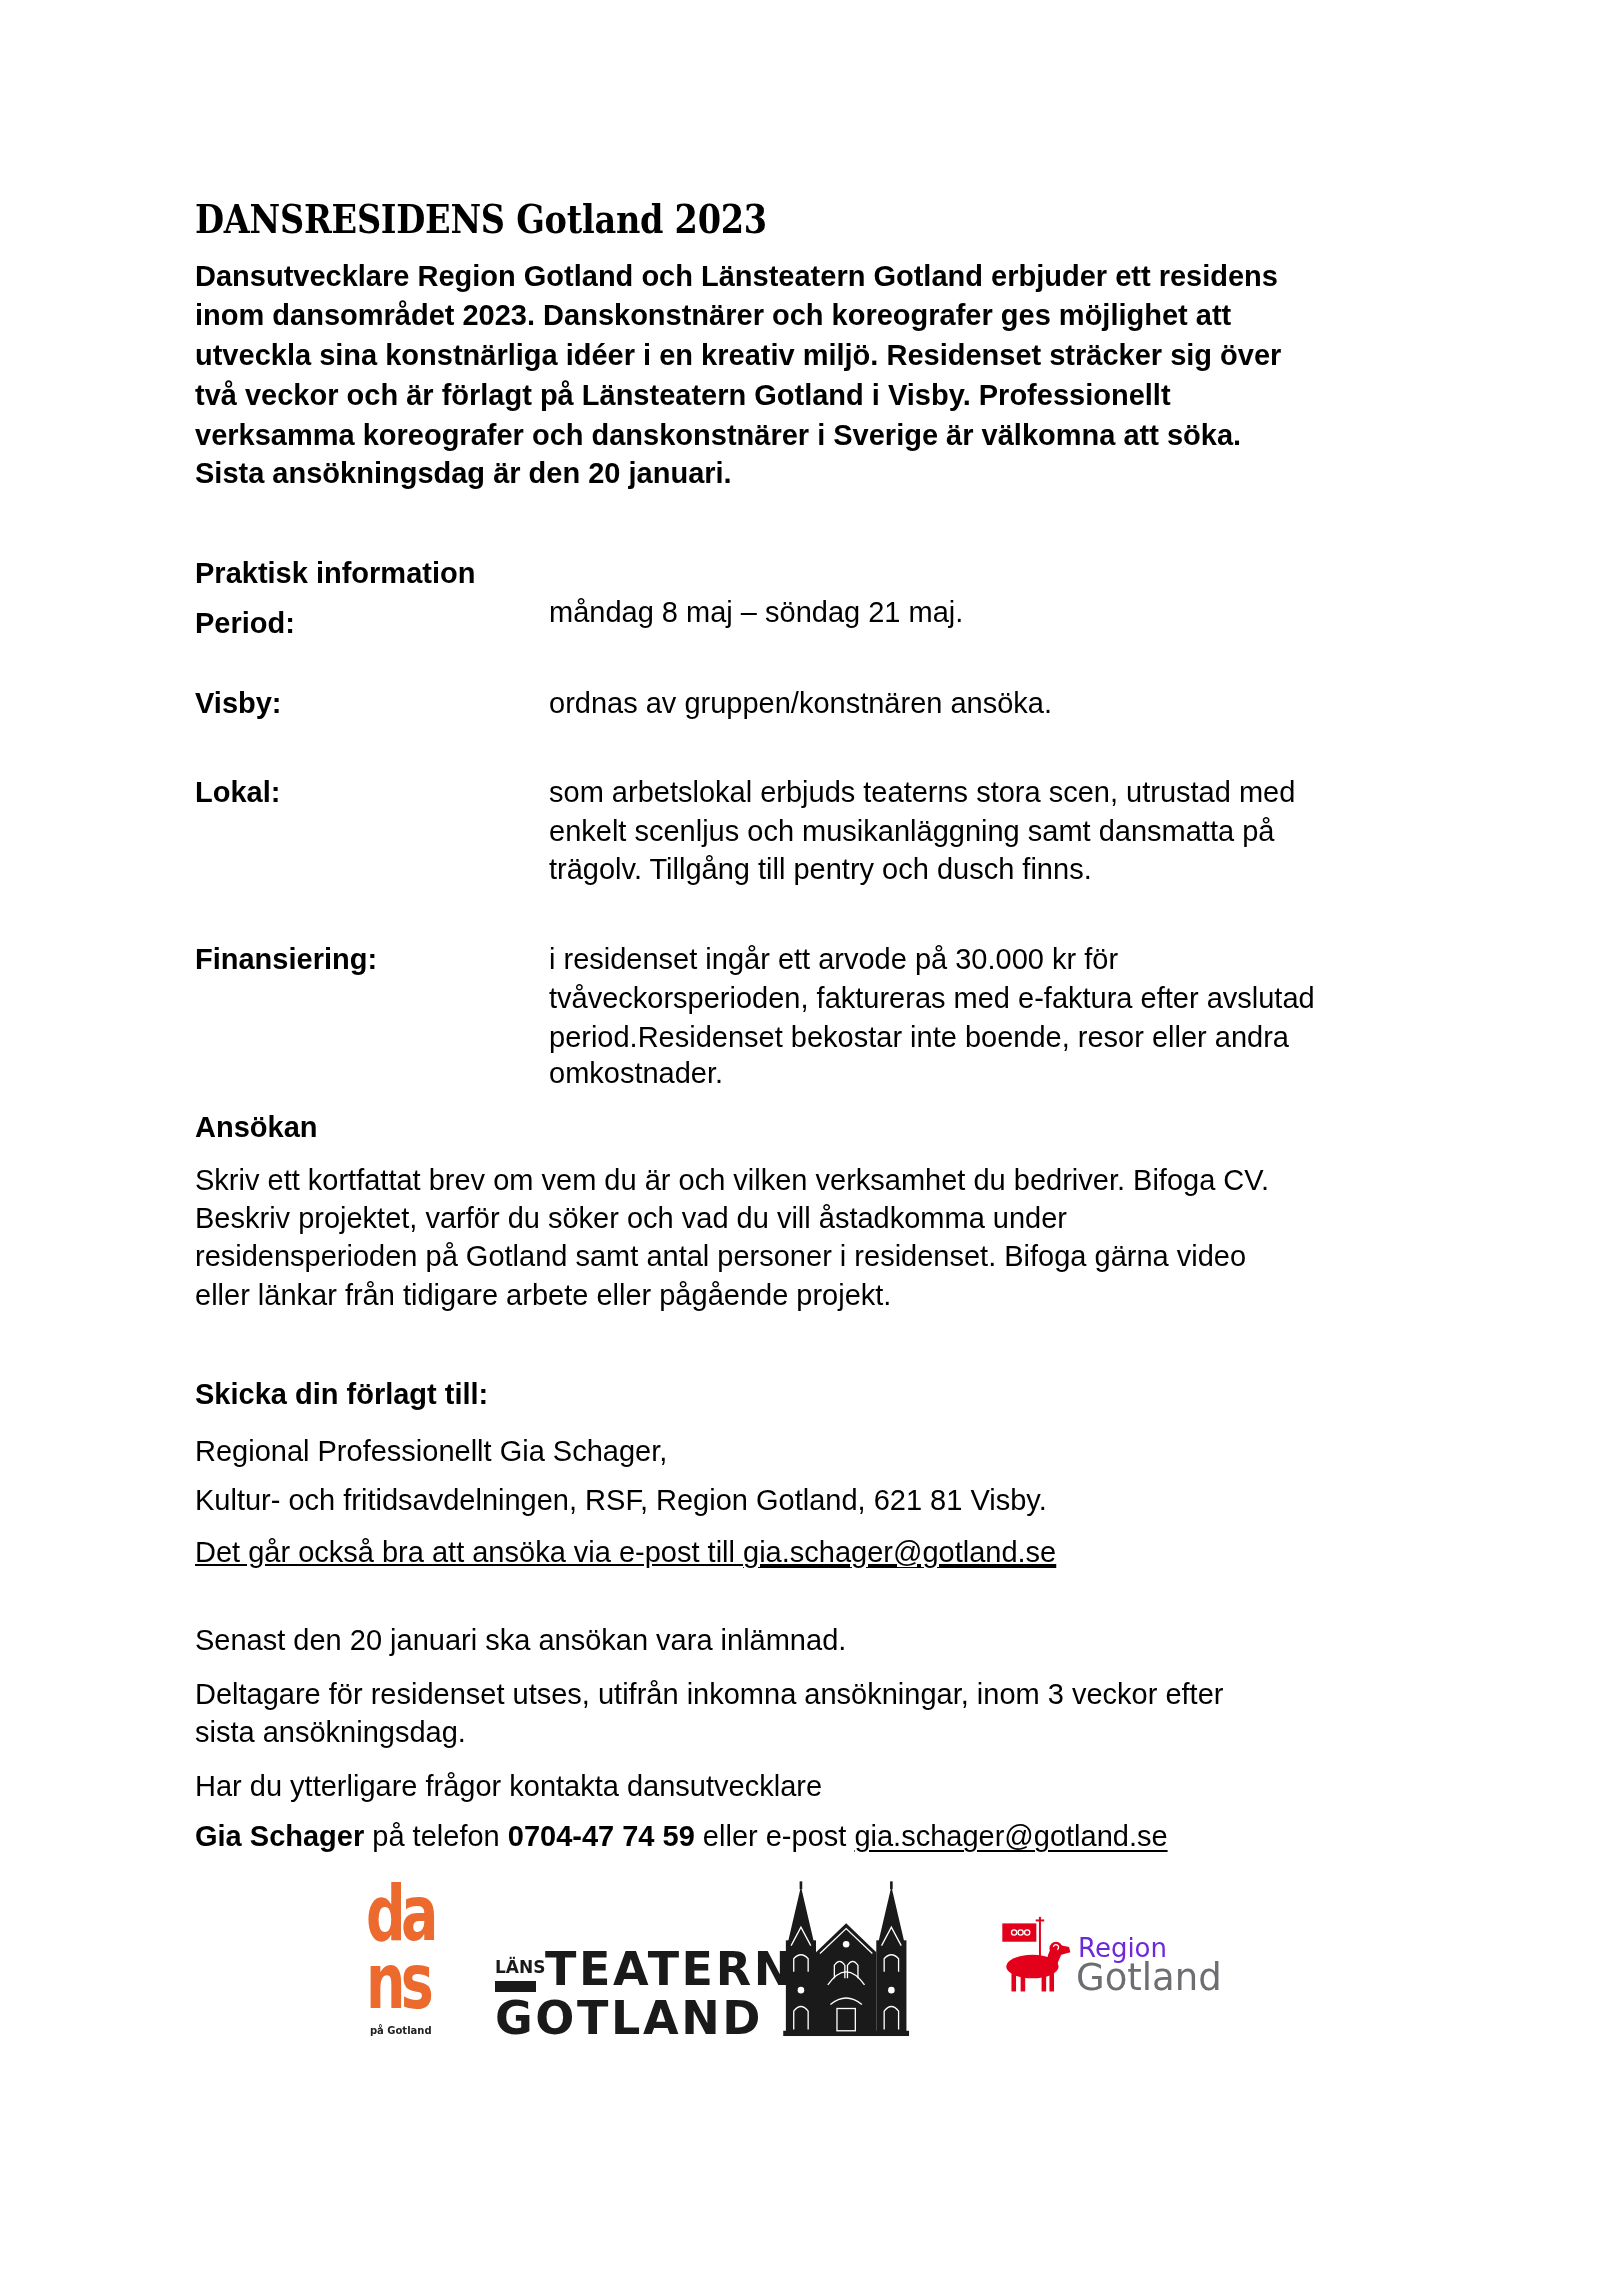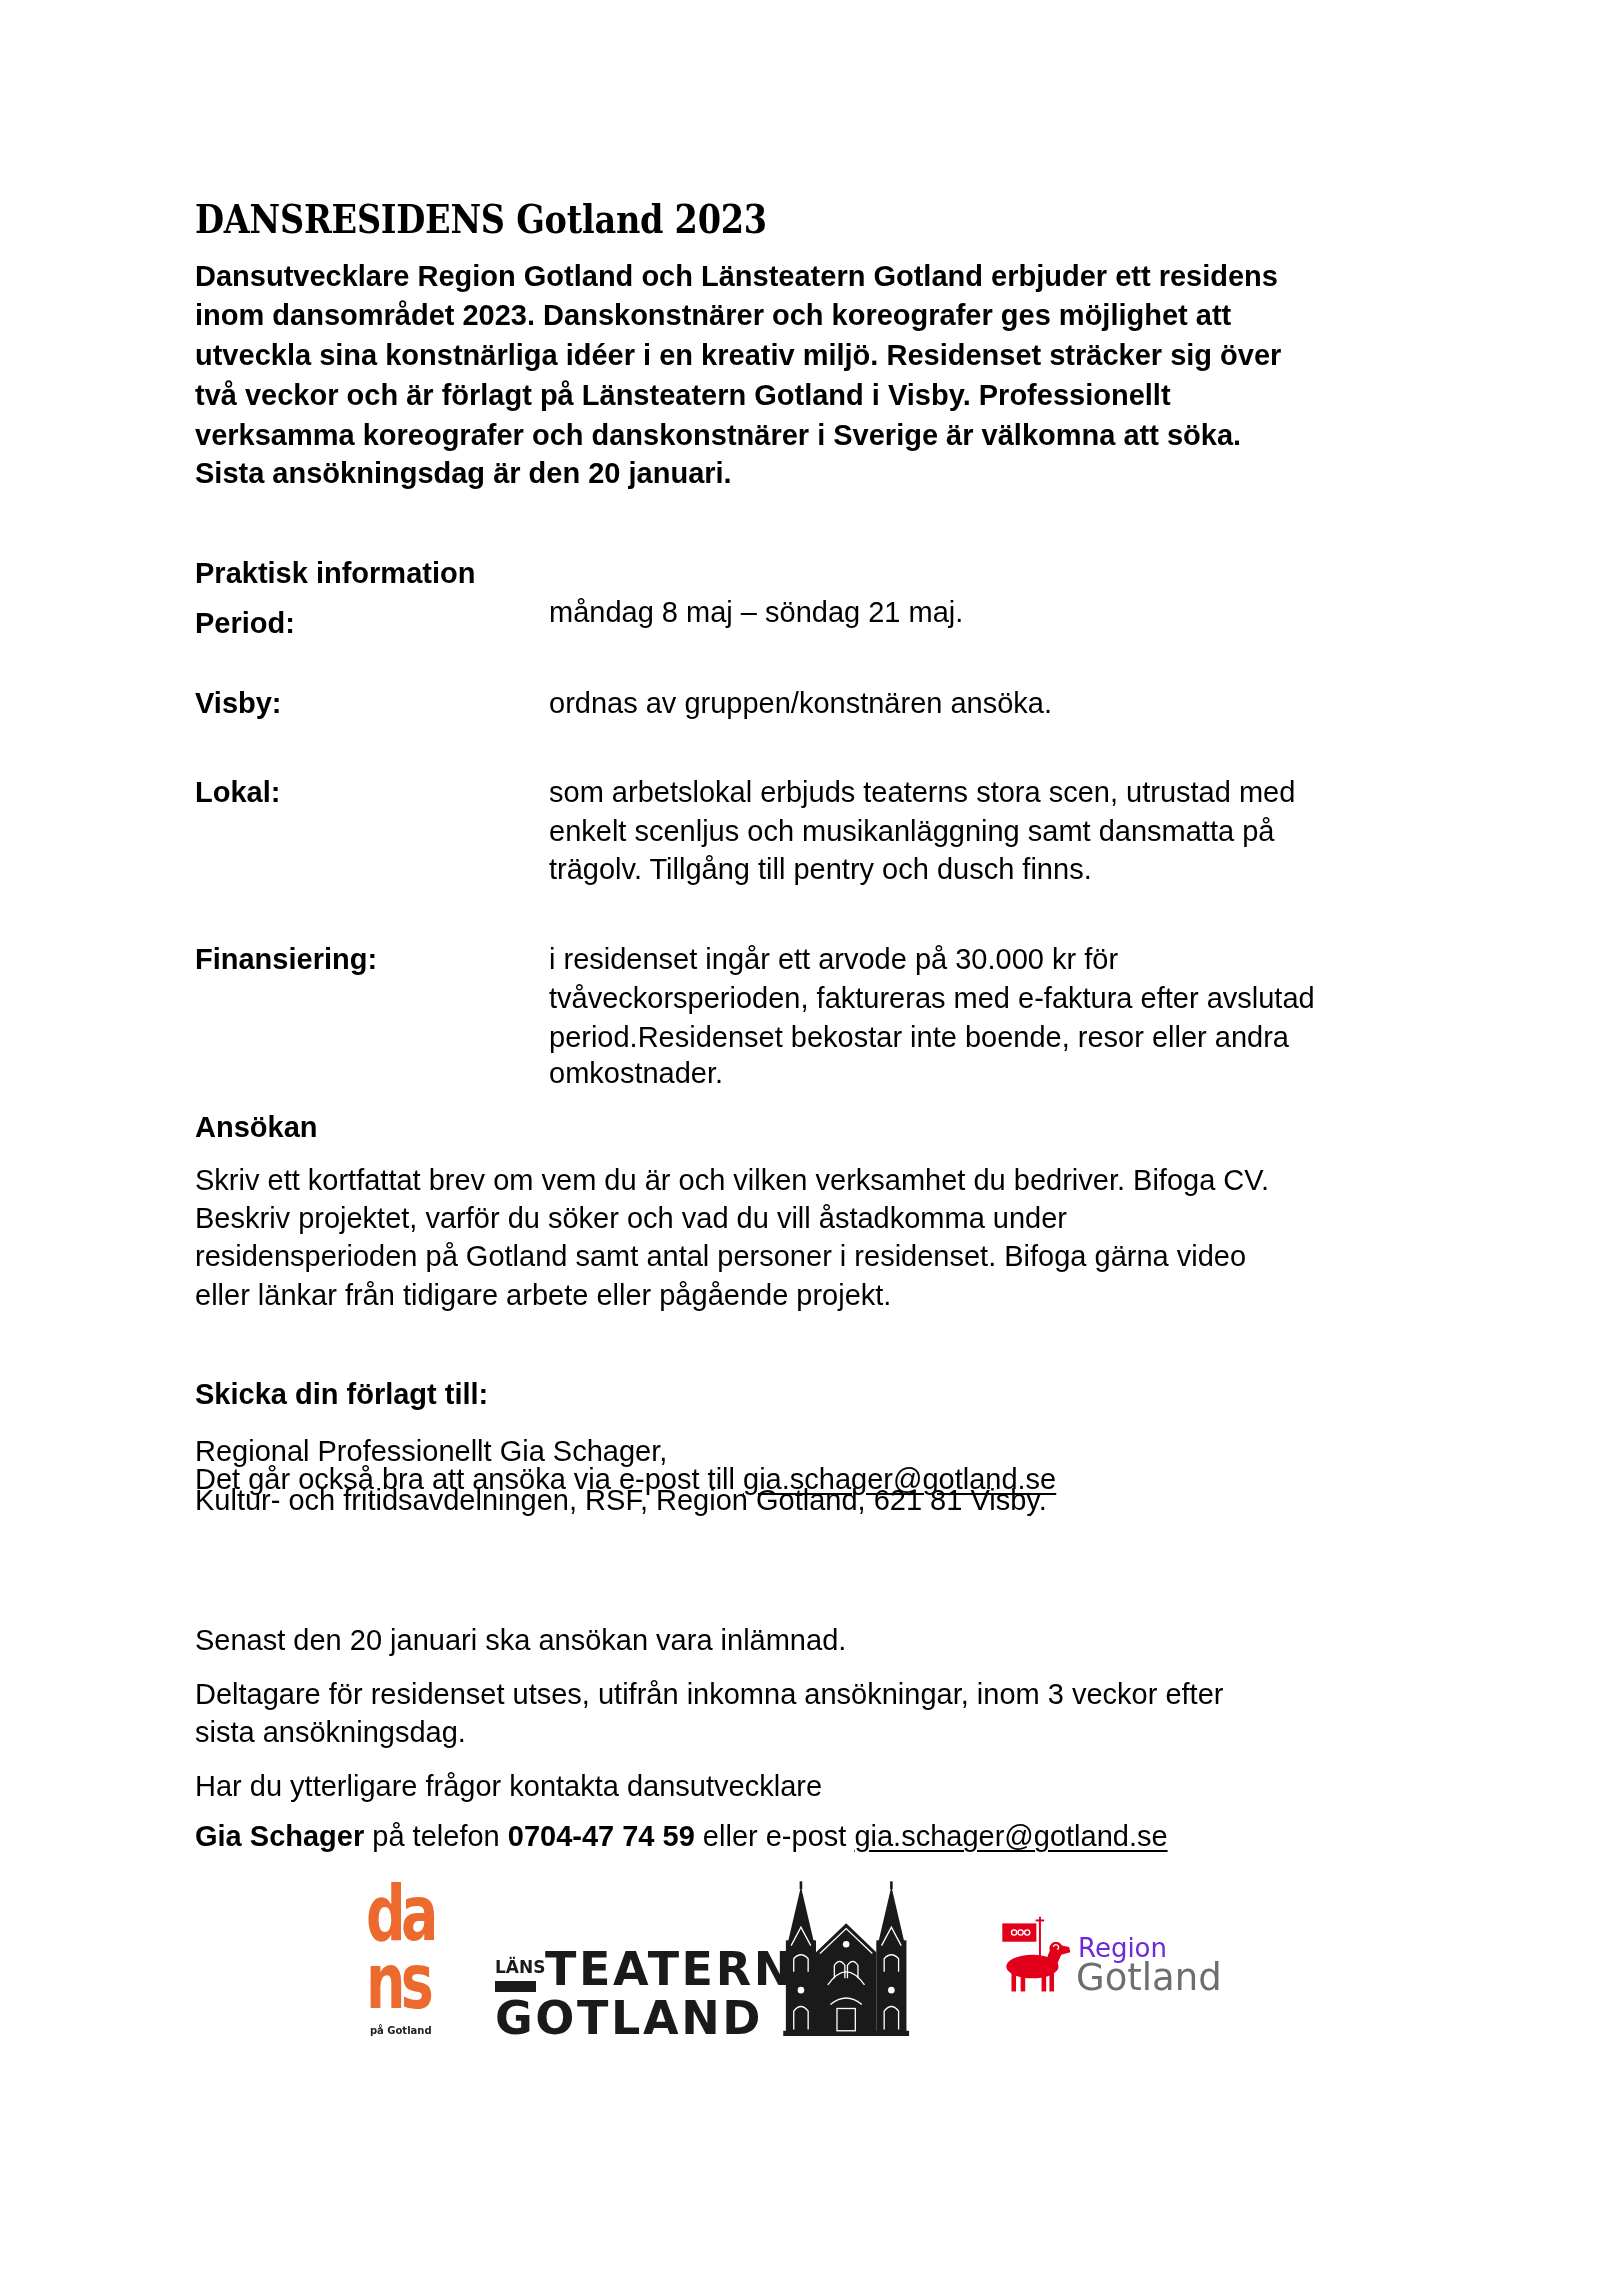--- a/index.html
+++ b/index.html
@@ -77,21 +77,21 @@
   <div class="abs t left" style="top:1161px;">Skriv ett kortfattat brev om vem du är och vilken verksamhet du bedriver. Bifoga CV.</div>
   <div class="abs t left" style="top:1199px;">Beskriv projektet, varför du söker och vad du vill åstadkomma under</div>
   <div class="abs t left" style="top:1237px;">residensperioden på Gotland samt antal personer i residenset. Bifoga gärna video</div>
   <div class="abs t left" style="top:1276px;">eller länkar från tidigare arbete eller pågående projekt.</div>
 </div>
 
 <div>
   <div class="abs t bold left" style="top:1375px;">Skicka din förlagt till:</div>
   <div class="abs t left" style="top:1432px;">Regional Professionellt Gia Schager,</div>
   <div class="abs t left" style="top:1481px;">Kultur- och fritidsavdelningen, RSF, Region Gotland, 621 81 Visby.</div>
-  <div class="abs t left" style="top:1460px;">
+  <div class="abs t left" style="top:1533px;text-decoration:underline;">
     <span>Det går också bra att ansöka via e-post till </span><a class="email">gia.schager@gotland.se</a>
   </div>
 </div>
 
 <div class="abs t left" style="top:1621px;">Senast den 20 januari ska ansökan vara inlämnad.</div>
 <div class="abs t left" style="top:1675px;">Deltagare för residenset utses, utifrån inkomna ansökningar, inom 3 veckor efter</div>
 <div class="abs t left" style="top:1713px;">sista ansökningsdag.</div>
 <div class="abs t left" style="top:1767px;">Har du ytterligare frågor kontakta dansutvecklare</div>
 
 <div class="abs t left" style="top:1817px;">

